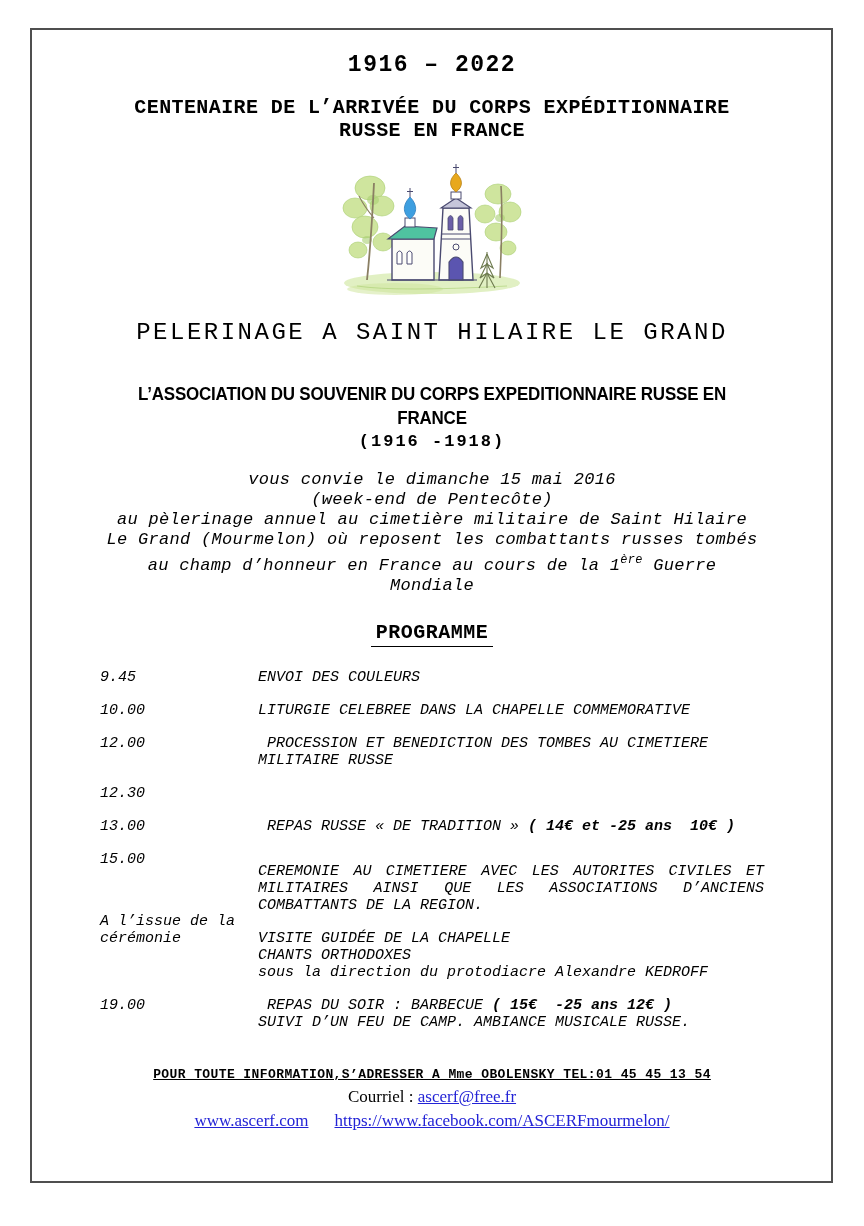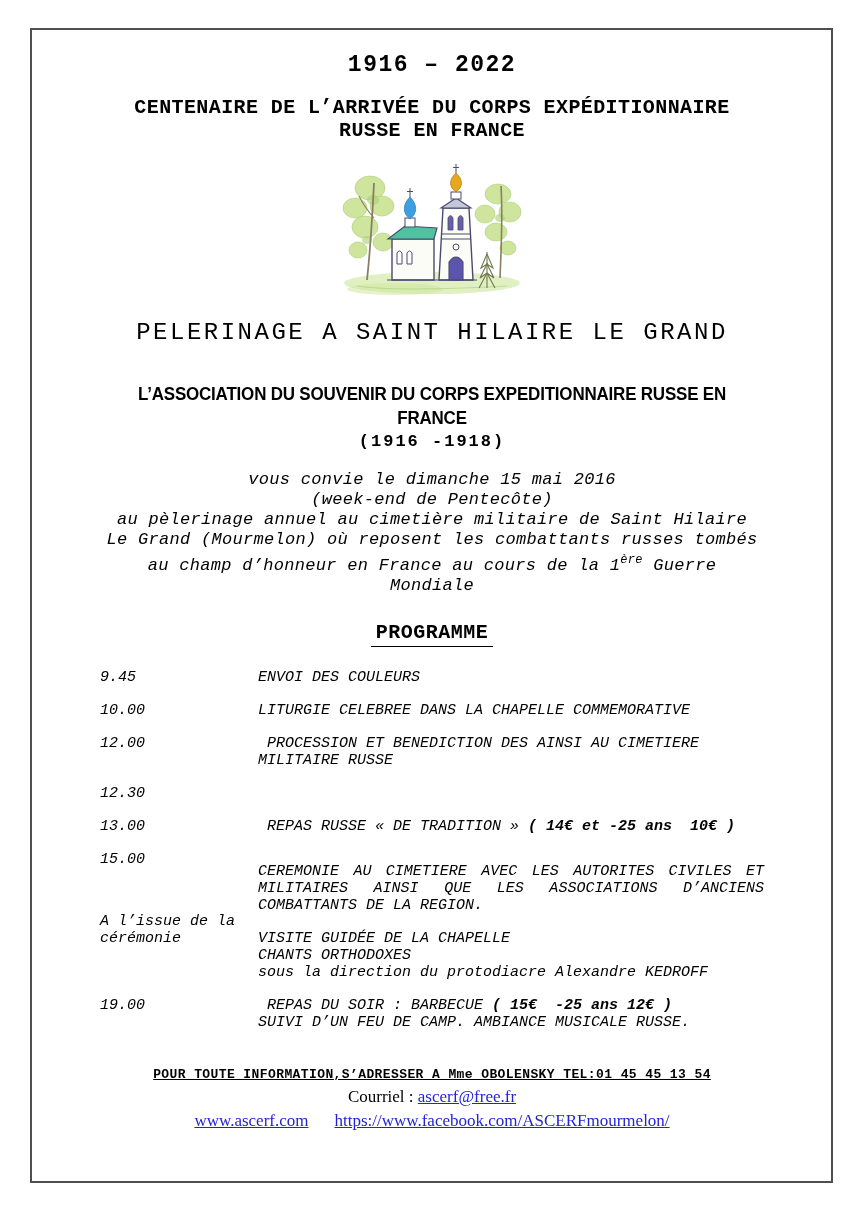--- a/index.html
+++ b/index.html
@@ -161,21 +161,21 @@
     <div class="row">
       <div class="time">9.45</div>
       <div class="desc">ENVOI DES COULEURS</div>
     </div>
     <div class="row">
       <div class="time">10.00</div>
       <div class="desc">LITURGIE CELEBREE DANS LA CHAPELLE COMMEMORATIVE</div>
     </div>
     <div class="row">
       <div class="time">12.00</div>
-      <div class="desc"> PROCESSION ET BENEDICTION DES AINSI AU CIMETIERE
+      <div class="desc"> PROCESSION ET BENEDICTION DES TOMBES AU CIMETIERE
 MILITAIRE RUSSE</div>
     </div>
     <div class="row">
       <div class="time">12.30</div>
     </div>
     <div class="row">
       <div class="time">13.00</div>
       <div class="desc"><span> REPAS RUSSE « DE TRADITION » </span><span class="b">( 14€ et -25 ans  10€ )</span></div>
     </div>
     <div class="row">

